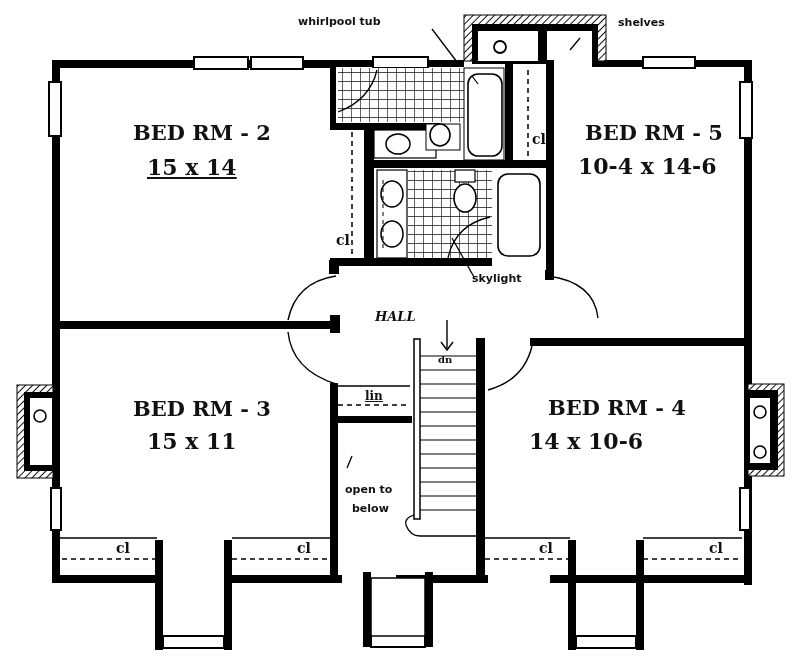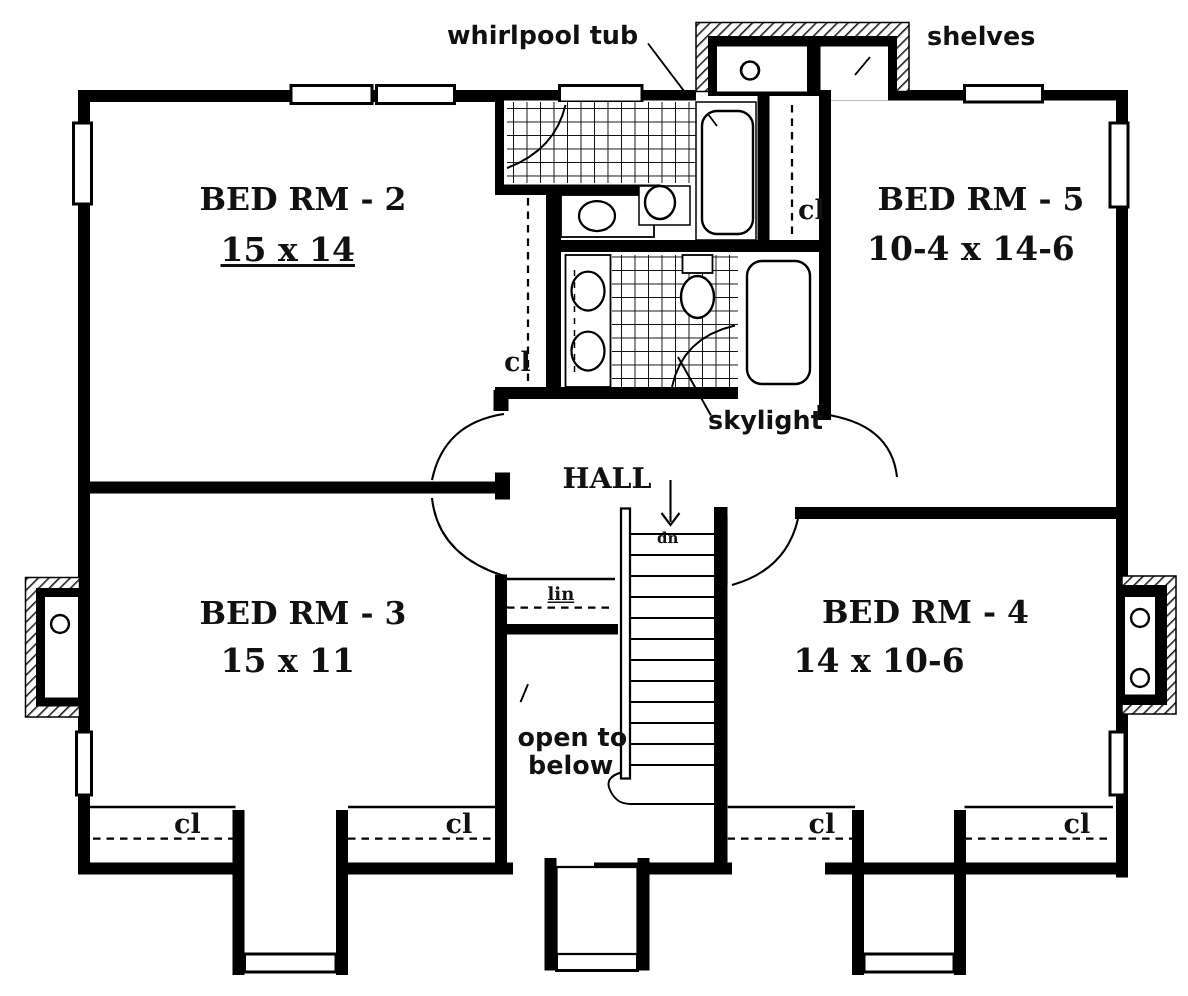--- a/index.html
+++ b/index.html
@@ -1,23 +1,23 @@
 <!DOCTYPE html>
 <html><head>
 <meta charset="utf-8">
 <style>
   html, body { margin: 0; padding: 0; background: #ffffff; }
   body { width: 792px; height: 664px; overflow: hidden; position: relative; font-family: "DejaVu Serif", serif; }
   #plan { position: absolute; left: 0; top: 0; width: 792px; height: 664px; }
   .lbl { position: absolute; color: #111; white-space: nowrap; line-height: 1; }
   .room-name { font-family: "DejaVu Serif", serif; font-weight: bold; font-size: 21px; letter-spacing: 0px; text-align: right; }
   .room-dim { font-family: "DejaVu Serif", serif; font-weight: bold; font-size: 22px; }
-  .note { font-family: "DejaVu Sans", sans-serif; font-weight: bold; font-size: 17px; }
-  .small { font-family: "DejaVu Serif", serif; font-weight: bold; font-size: 18px; }
-  .hall { font-family: "DejaVu Serif", serif; font-weight: bold; font-size: 19px; }
+  .note { font-family: "DejaVu Sans", sans-serif; font-weight: bold; font-size: 11px; }
+  .small { font-family: "DejaVu Serif", serif; font-weight: bold; font-size: 14px; }
+  .hall { font-family: "DejaVu Serif", serif; font-weight: bold; font-size: 13px; font-style: italic; }
 </style>
 </head>
 <body>
 
 <svg id="plan" viewBox="0 0 792 664" xmlns="http://www.w3.org/2000/svg">
   <defs>
     <pattern id="tile" width="9" height="9" patternUnits="userSpaceOnUse">
       <rect width="9" height="9" fill="#fff"></rect>
       <path d="M0 0H9M0 0V9" stroke="#111" stroke-width="1.3"></path>
     </pattern>

